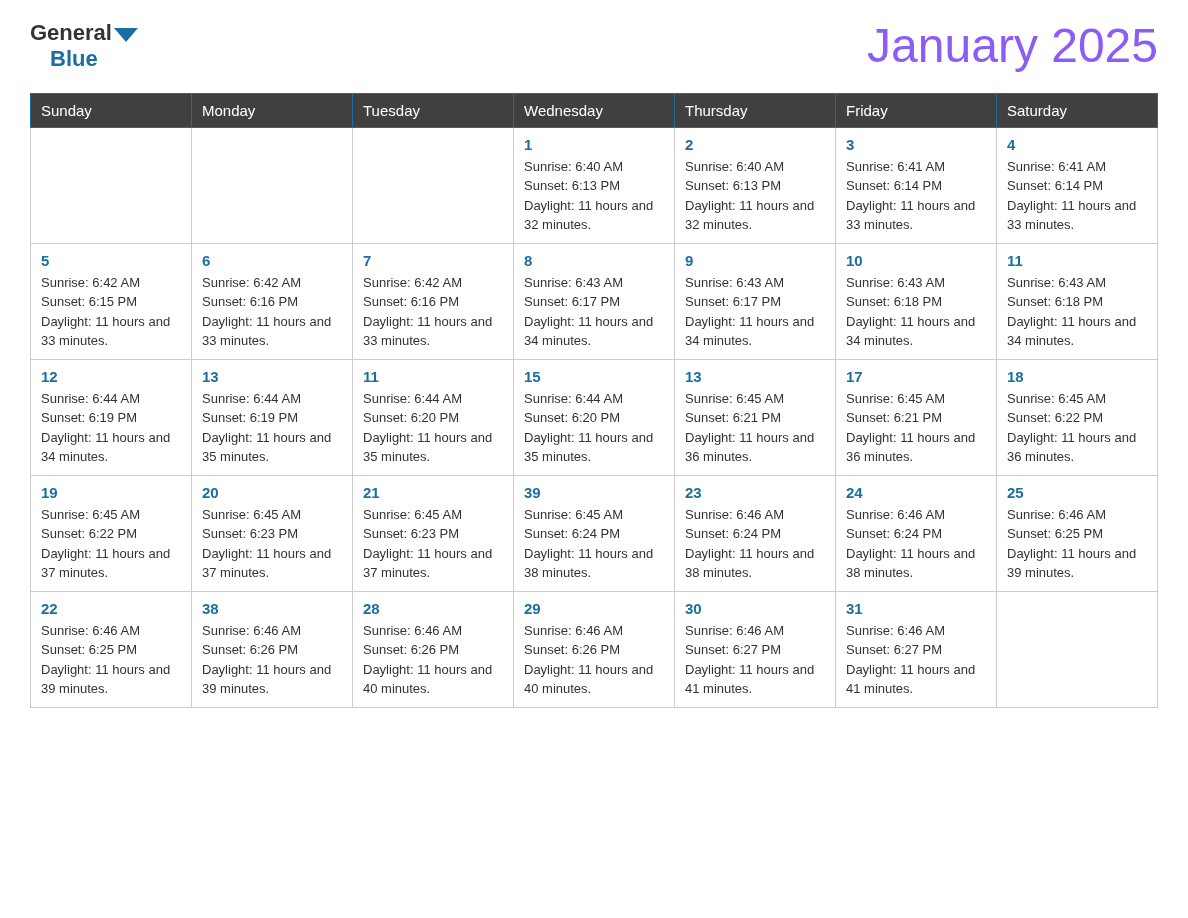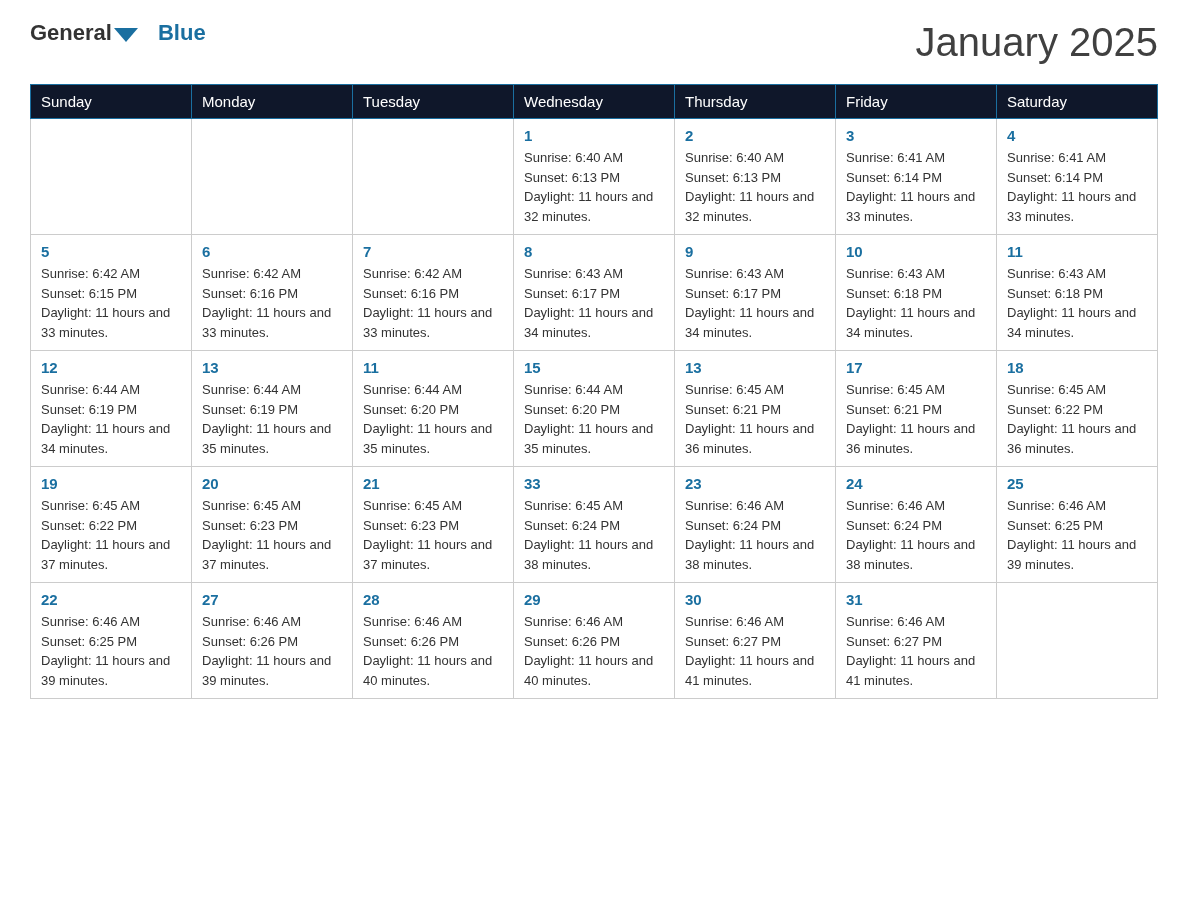--- a/index.html
+++ b/index.html
@@ -12,21 +12,21 @@
       min-height: 918px;
     }
     .header {
       display: flex;
       justify-content: space-between;
       align-items: flex-start;
       margin-bottom: 20px;
     }
     .logo {
       display: flex;
-      flex-direction: row;
+      flex-direction: column;
       align-items: flex-start;
     }
     .logo-general {
       color: #333;
       font-size: 22px;
       font-weight: bold;
     }
     .logo-arrow {
       width: 0;
       height: 0;
@@ -39,37 +39,37 @@
     .logo-blue {
       color: #1a6fa0;
       font-size: 22px;
       font-weight: bold;
       margin-left: 20px;
     }
     .title-section {
       text-align: right;
     }
     .month-title {
-      font-size: 40px;
+      font-size: 48px;
       font-weight: normal;
-      color: #404040;
+      color: #8b5cf6;
       line-height: 1.1;
     }
     .location-title {
       font-size: 22px;
       color: #555;
       margin-top: 4px;
     }
     .calendar {
       width: 100%;
       border-collapse: collapse;
       border: 1px solid #999;
     }
     .calendar th {
-      background: #0f172a;
+      background: #404040;
       color: #fff;
       font-size: 15px;
       font-weight: normal;
       padding: 8px 10px;
       text-align: left;
       border: 1px solid #1a6fa0;
     }
     .calendar td {
       vertical-align: top;
       padding: 8px 10px;
@@ -258,21 +258,21 @@
 Sunset: 6:23 PM
 Daylight: 11 hours and 37 minutes.</div>
         </td>
         <td>
           <span class="day-number">21</span>
           <div class="day-info" style="white-space: pre-line;">Sunrise: 6:45 AM
 Sunset: 6:23 PM
 Daylight: 11 hours and 37 minutes.</div>
         </td>
         <td>
-          <span class="day-number">33</span>
+          <span class="day-number">39</span>
           <div class="day-info" style="white-space: pre-line;">Sunrise: 6:45 AM
 Sunset: 6:24 PM
 Daylight: 11 hours and 38 minutes.</div>
         </td>
         <td>
           <span class="day-number">23</span>
           <div class="day-info" style="white-space: pre-line;">Sunrise: 6:46 AM
 Sunset: 6:24 PM
 Daylight: 11 hours and 38 minutes.</div>
         </td>
@@ -290,21 +290,21 @@
         </td>
       </tr>
       <tr>
         <td>
           <span class="day-number">22</span>
           <div class="day-info" style="white-space: pre-line;">Sunrise: 6:46 AM
 Sunset: 6:25 PM
 Daylight: 11 hours and 39 minutes.</div>
         </td>
         <td>
-          <span class="day-number">27</span>
+          <span class="day-number">38</span>
           <div class="day-info" style="white-space: pre-line;">Sunrise: 6:46 AM
 Sunset: 6:26 PM
 Daylight: 11 hours and 39 minutes.</div>
         </td>
         <td>
           <span class="day-number">28</span>
           <div class="day-info" style="white-space: pre-line;">Sunrise: 6:46 AM
 Sunset: 6:26 PM
 Daylight: 11 hours and 40 minutes.</div>
         </td>

